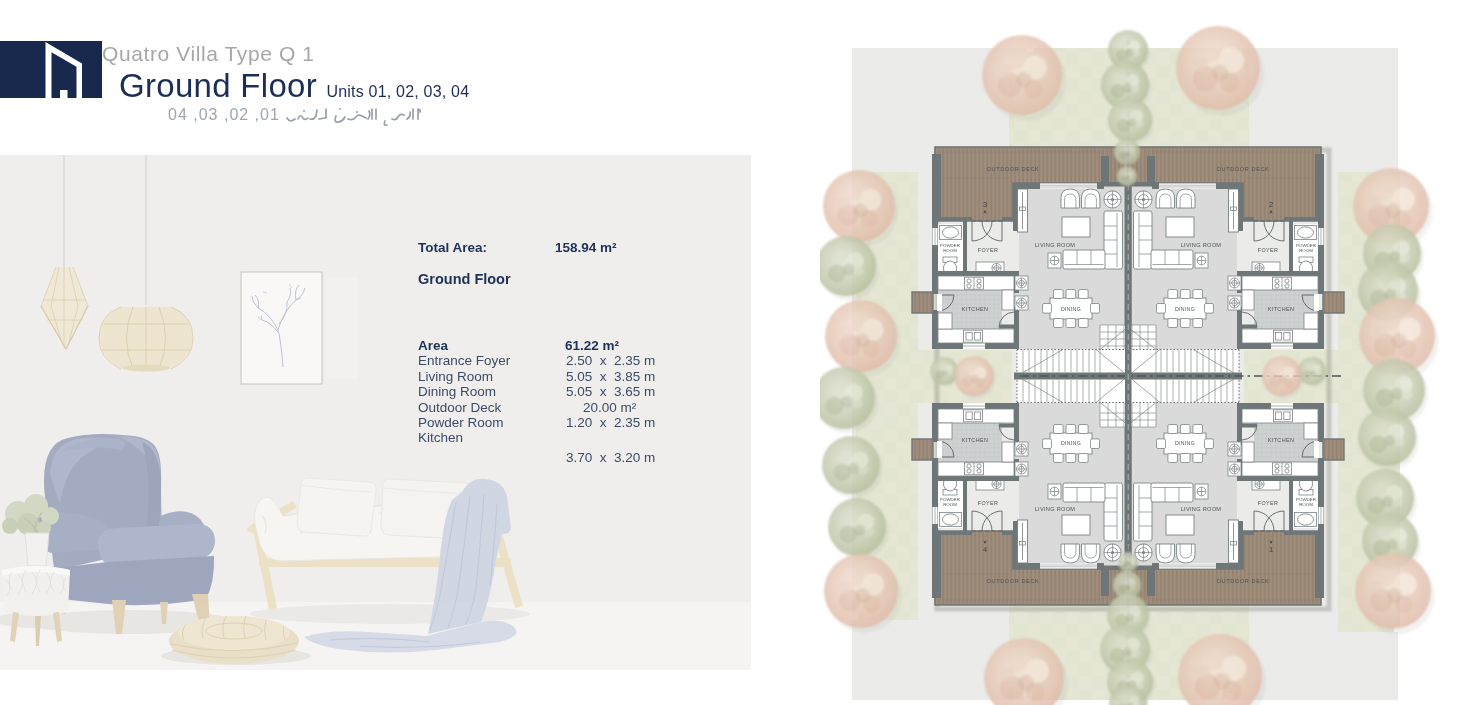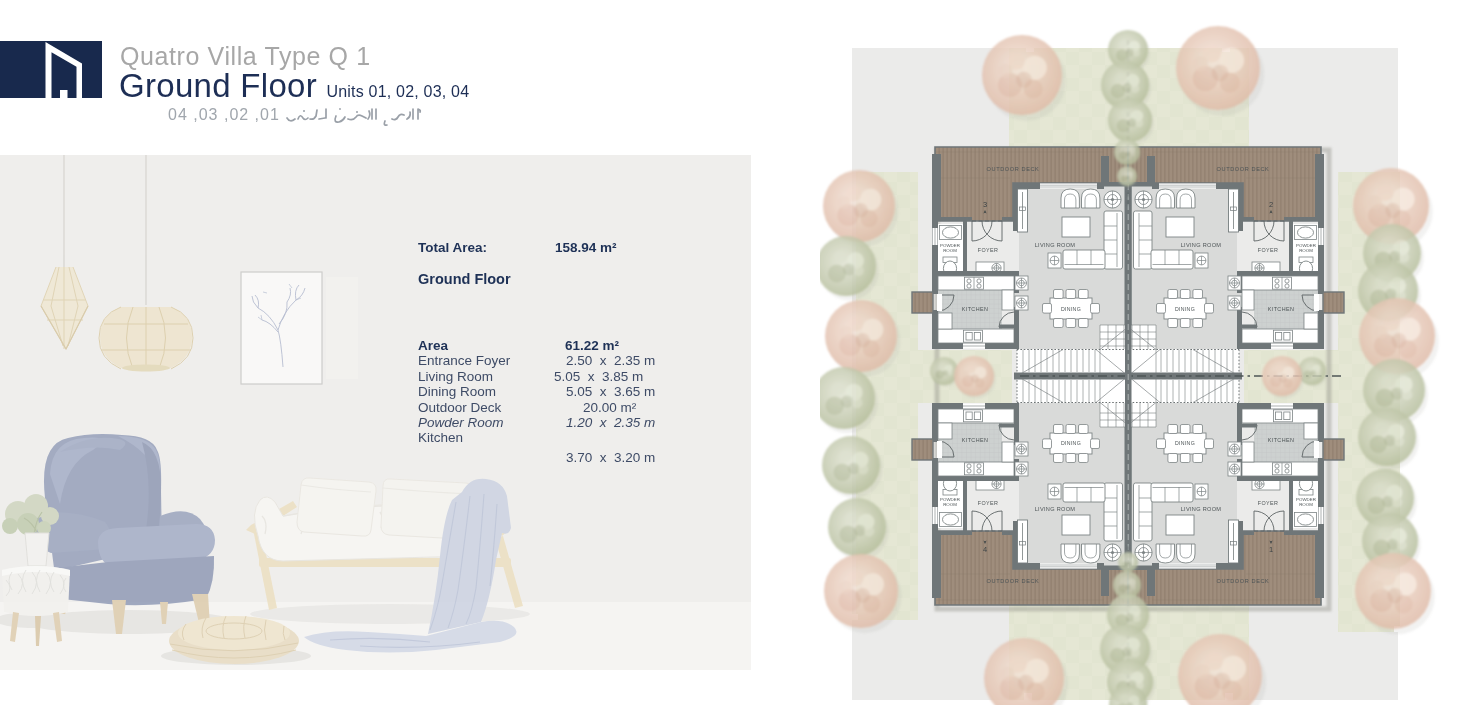--- a/index.html
+++ b/index.html
@@ -9,21 +9,21 @@
 </head>
 <body>
 
 <div class="abs" style="left:0;top:41px;width:102px;height:57px;background:#18294d;"></div>
 
 <svg class="abs" style="left:0;top:41px;" width="102" height="57" viewBox="0 0 102 57">
   <polygon points="45.5,57 45.5,1 82,22.5 82,57 76.5,57 76.5,25.8 51.5,11.2 51.5,57" fill="#ffffff"></polygon>
   <rect x="60" y="49" width="7.5" height="8" fill="#ffffff"></rect>
 </svg>
 
-<div class="abs" style="left:120px;top:42px;font-size:25px;letter-spacing:0.6px;color:#a7a7a7;">Quatro Villa Type Q 1</div>
+<div class="abs" style="left:102px;top:42px;font-size:21px;letter-spacing:0.6px;color:#a7a7a7;">Quatro Villa Type Q 1</div>
 
 <div class="abs" style="left:119px;top:67px;font-size:33px;letter-spacing:0.3px;color:#1d2e55;">Ground Floor <span style="font-size:16px;letter-spacing:0.2px;">Units 01, 02, 03, 04</span></div>
 
 <svg class="abs" style="left:168px;top:104px" width="260" height="22" viewBox="0 0 260 22">
   <text x="0" y="16" font-size="16" fill="#a0a6ad" letter-spacing="1">04 ,03 ,02 ,01</text>
   <g stroke="#9aa0a8" stroke-width="1.7" fill="none" stroke-linecap="round" stroke-linejoin="round">
     <path d="M119,14 q3,5 8,1 M130,15 q2,-6 5,-1 q2,3 5,0 M142,15 q4,1 6,-3 l1,-6 M151,15 l6,-1 M158,14 l0,-9"></path>
     <path d="M168,12 q-3,7 3,6 q4,-1 6,-5 M180,15 q5,2 8,-2 q2,-3 6,-1 l4,2 M200,15 q3,-4 1,-8 M204,15 l0,-10 M208,15 l0,-10"></path>
     <path d="M217,17 q-2,5 2,4 M224,15 q4,2 6,-2 q2,-4 6,-2 M239,15 q4,-2 3,-7 M245,15 l0,-10 M250,15 l0,-10 q3,1 2,3"></path>
   </g>
@@ -144,24 +144,24 @@
 <div class="abs" style="left:418px;top:240px;width:260px;color:#1e3156;font-size:13.5px;">
 
   <div style="position:relative;height:16px;font-weight:bold;">Total Area:<span style="position:absolute;left:137px;">158.94 m²</span></div>
   <div style="height:15px;"></div>
 
   <div style="height:16px;font-weight:bold;font-size:14.5px;">Ground Floor</div>
   <div style="height:7px;"></div>
 
   <div style="position:relative;height:15.4px;font-weight:bold;margin-top:44px;">Area<span style="position:absolute;left:147px;">61.22 m²</span></div>
   <div style="position:relative;height:15.4px;color:#3e4b66;">Entrance Foyer<span style="position:absolute;left:148px;">2.50&nbsp; x &nbsp;2.35 m</span></div>
-  <div style="position:relative;height:15.4px;color:#3e4b66;">Living Room<span style="position:absolute;left:136px;">5.05&nbsp; x &nbsp;3.85 m</span></div>
+  <div style="position:relative;height:15.4px;color:#3e4b66;">Living Room<span style="position:absolute;left:148px;">5.05&nbsp; x &nbsp;3.85 m</span></div>
   <div style="position:relative;height:15.4px;color:#3e4b66;">Dining Room<span style="position:absolute;left:148px;">5.05&nbsp; x &nbsp;3.65 m</span></div>
   <div style="position:relative;height:15.4px;color:#3e4b66;">Outdoor Deck<span style="position:absolute;left:165px;">20.00 m²</span></div>
-  <div style="position:relative;height:15.4px;color:#3e4b66;font-style:italic;">Powder Room<span style="position:absolute;left:148px;">1.20&nbsp; x &nbsp;2.35 m</span></div>
+  <div style="position:relative;height:15.4px;color:#3e4b66;">Powder Room<span style="position:absolute;left:148px;">1.20&nbsp; x &nbsp;2.35 m</span></div>
   <div style="position:relative;height:15.4px;color:#3e4b66;">Kitchen<span style="position:absolute;left:148px;margin-top:20px;">3.70&nbsp; x &nbsp;3.20 m</span></div>
 </div>
 
 <svg id="plan" class="abs" style="left:820px;top:0;" width="656" height="705" viewBox="820 0 656 705">
 <defs>
   <radialGradient id="gPink" cx="0.45" cy="0.42" r="0.62">
     <stop offset="0" stop-color="#f3e5da"></stop>
         <stop offset="0.55" stop-color="#e7c9b8"></stop>
         <stop offset="1" stop-color="#ddb7a3"></stop>
   </radialGradient>

